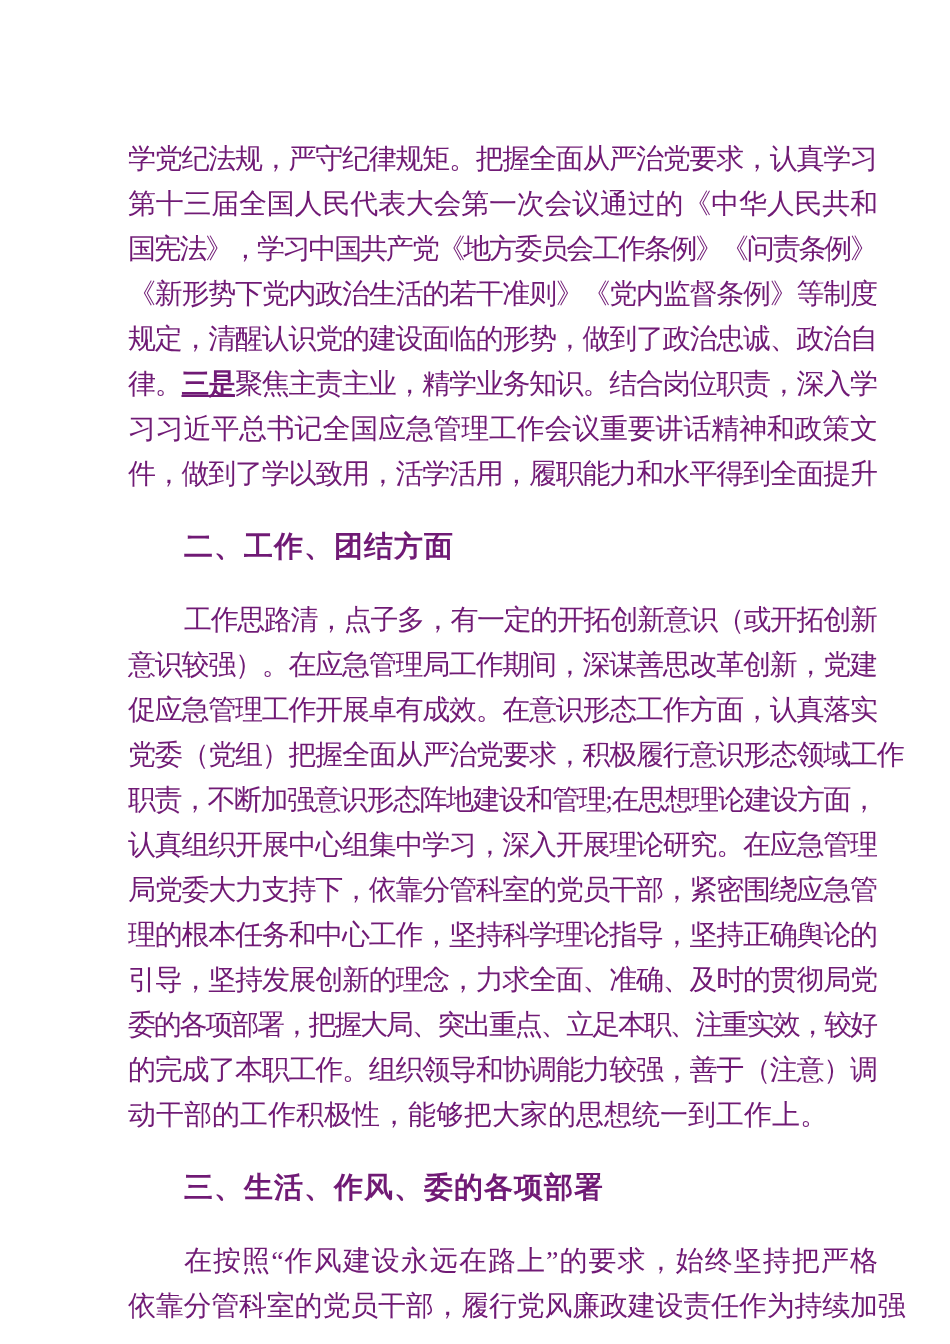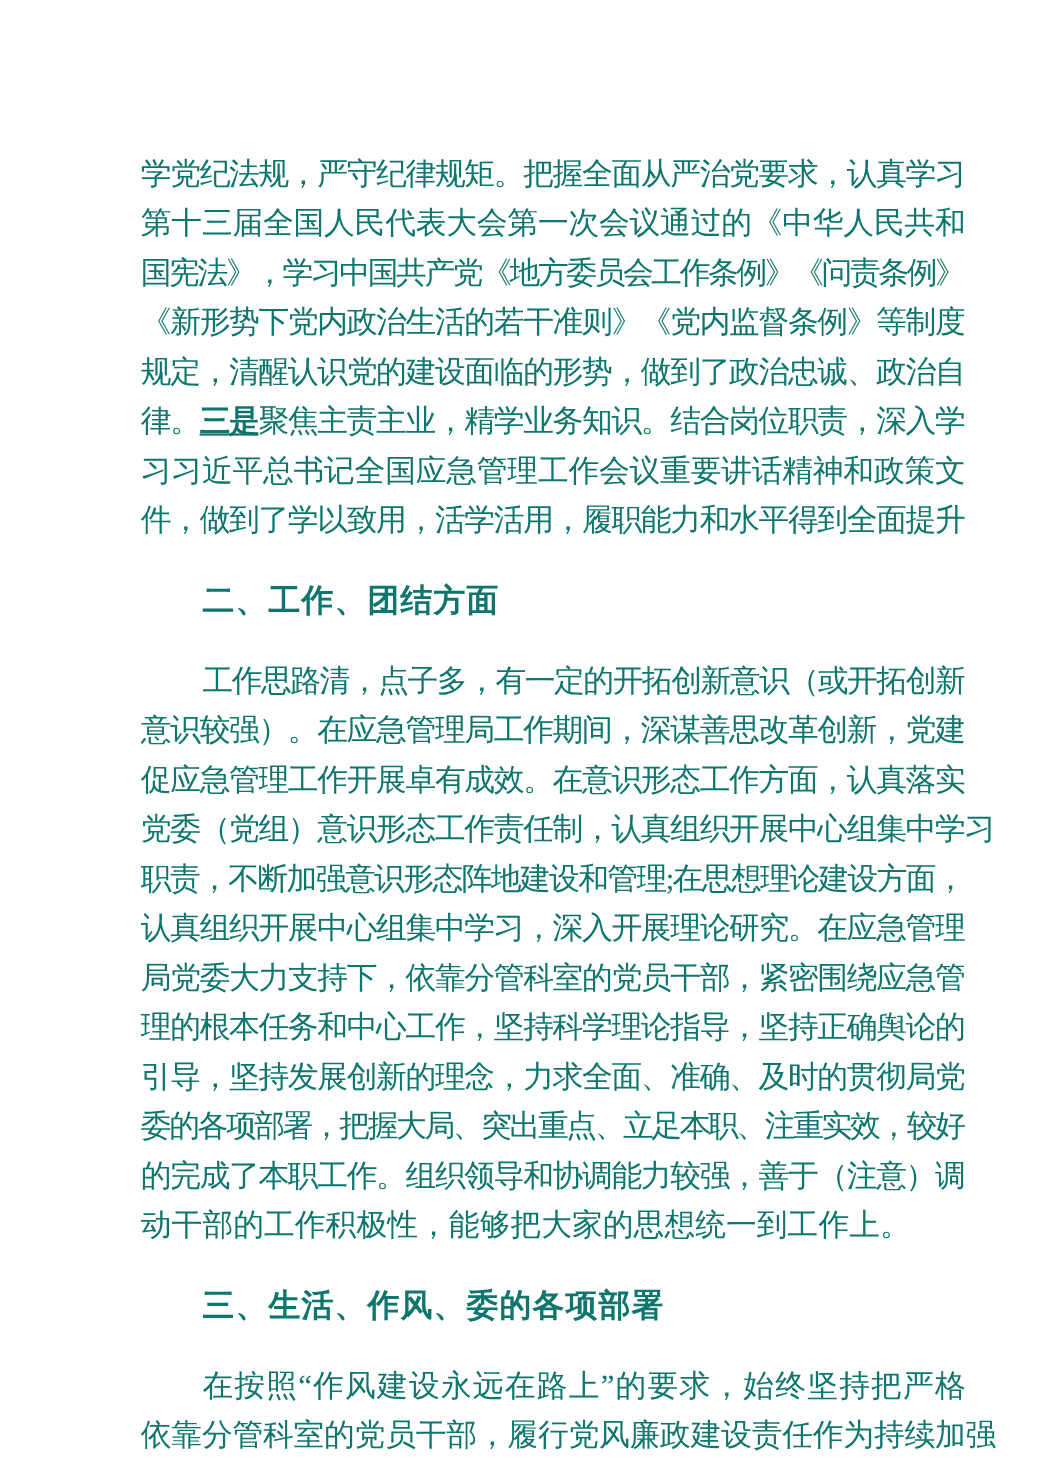--- a/index.html
+++ b/index.html
@@ -7,21 +7,21 @@
     padding: 0;
     background: #ffffff;
   }
   .page {
     position: relative;
     width: 950px;
     height: 1344px;
     background: #ffffff;
     overflow: hidden;
     font-family: "Liberation Serif", serif;
-    color: #0f766e;
+    color: #701a75;
   }
   .text-body {
     position: absolute;
     left: 128px;
     top: 136px;
     width: 750px;
   }
   .line {
     height: 45px;
     line-height: 45px;
@@ -54,21 +54,21 @@
       <div class="line"><span style="letter-spacing: -2.21429px;"><span>国宪法》，学习中国共产党《地方委员会工作条例》《问责条例》</span></span></div>
       <div class="line"><span style="letter-spacing: -1.25926px;"><span>《新形势下党内政治生活的若干准则》《党内监督条例》等制度</span></span></div>
       <div class="line"><span style="letter-spacing: -1.25926px;"><span>规定，清醒认识党的建设面临的形势，做到了政治忠诚、政治自</span></span></div>
       <div class="line"><span style="letter-spacing: -1.25926px;"><span>律。</span><span class="seg-bold">三是</span><span>聚焦主责主业，精学业务知识。结合岗位职责，深入学</span></span></div>
       <div class="line"><span style="letter-spacing: -0.230769px; margin-top: 28px;"><span>习习近平总书记全国应急管理工作会议重要讲话精神和政策文</span></span></div>
       <div class="line"><span style="letter-spacing: -1.25926px;"><span>件，做到了学以致用，活学活用，履职能力和水平得到全面提升</span></span></div>
       <div class="line indent heading"><span><span>二、工作、团结方面</span></span></div>
       <div class="line indent"><span style="letter-spacing: -1.36px;"><span>工作思路清，点子多，有一定的开拓创新意识（或开拓创新</span></span></div>
       <div class="line"><span style="letter-spacing: -1.25926px;"><span>意识较强）。在应急管理局工作期间，深谋善思改革创新，党建</span></span></div>
       <div class="line"><span style="letter-spacing: -1.25926px;"><span>促应急管理工作开展卓有成效。在意识形态工作方面，认真落实</span></span></div>
-      <div class="line"><span style="letter-spacing: -1.25926px;"><span>党委（党组）意识形态工作责任制，认真组织开展中心组集中学习</span></span></div>
+      <div class="line"><span style="letter-spacing: -1.25926px;"><span>党委（党组）把握全面从严治党要求，积极履行意识形态领域工作</span></span></div>
       <div class="line"><span style="letter-spacing: -1.49219px;"><span>职责，不断加强意识形态阵地建设和管理;在思想理论建设方面，</span></span></div>
       <div class="line"><span style="letter-spacing: -1.25926px;"><span>认真组织开展中心组集中学习，深入开展理论研究。在应急管理</span></span></div>
       <div class="line"><span style="letter-spacing: -1.25926px;"><span>局党委大力支持下，依靠分管科室的党员干部，紧密围绕应急管</span></span></div>
       <div class="line"><span style="letter-spacing: -1.25926px;"><span>理的根本任务和中心工作，坚持科学理论指导，坚持正确舆论的</span></span></div>
       <div class="line"><span style="letter-spacing: -1.25926px;"><span>引导，坚持发展创新的理念，力求全面、准确、及时的贯彻局党</span></span></div>
       <div class="line"><span style="letter-spacing: -2.21429px;"><span>委的各项部署，把握大局、突出重点、立足本职、注重实效，较好</span></span></div>
       <div class="line"><span style="letter-spacing: -1.25926px;"><span>的完成了本职工作。组织领导和协调能力较强，善于（注意）调</span></span></div>
       <div class="line"><span><span>动干部的工作积极性，能够把大家的思想统一到工作上。</span></span></div>
       <div class="line indent heading"><span><span>三、生活、作风、委的各项部署</span></span></div>
       <div class="line indent"><span style="letter-spacing: 1.04753px;"><span>在按照“作风建设永远在路上”的要求，始终坚持把严格</span></span></div>

